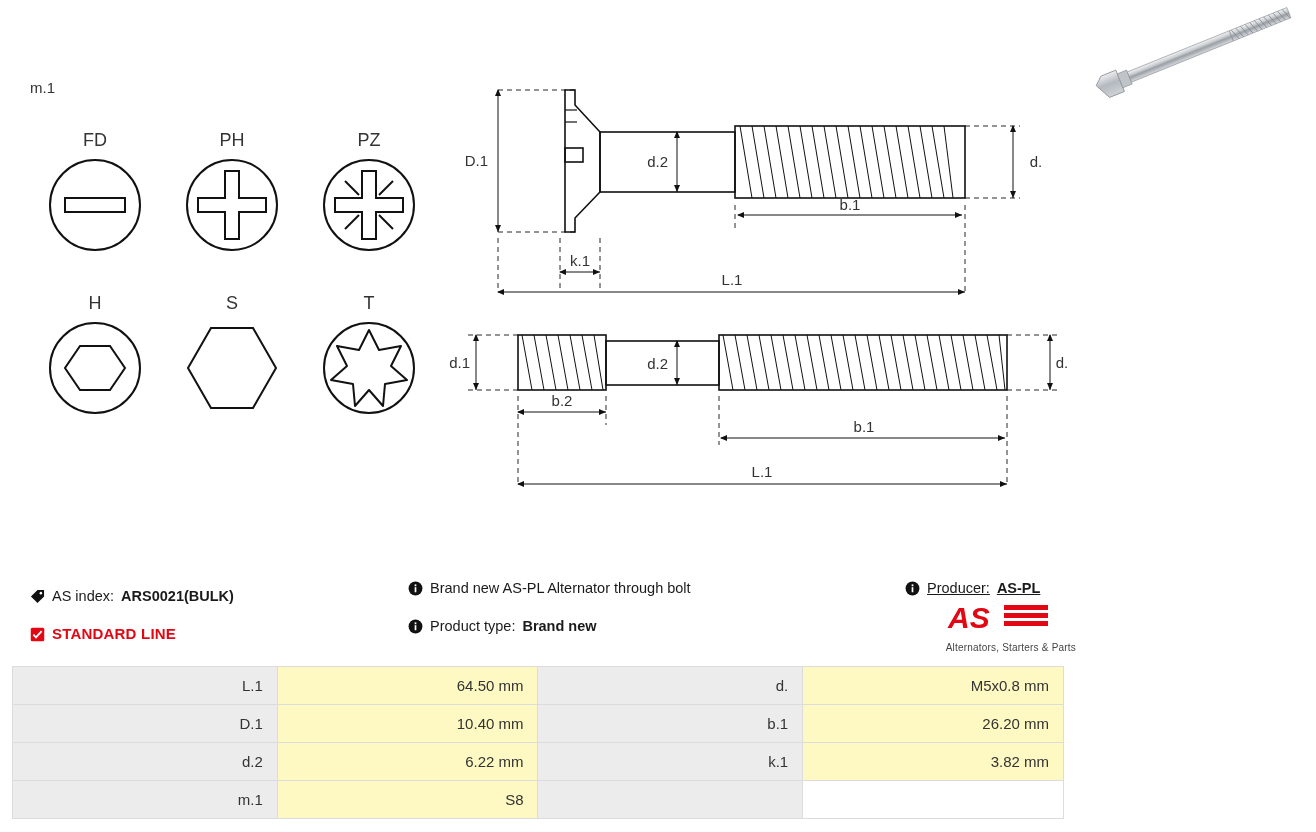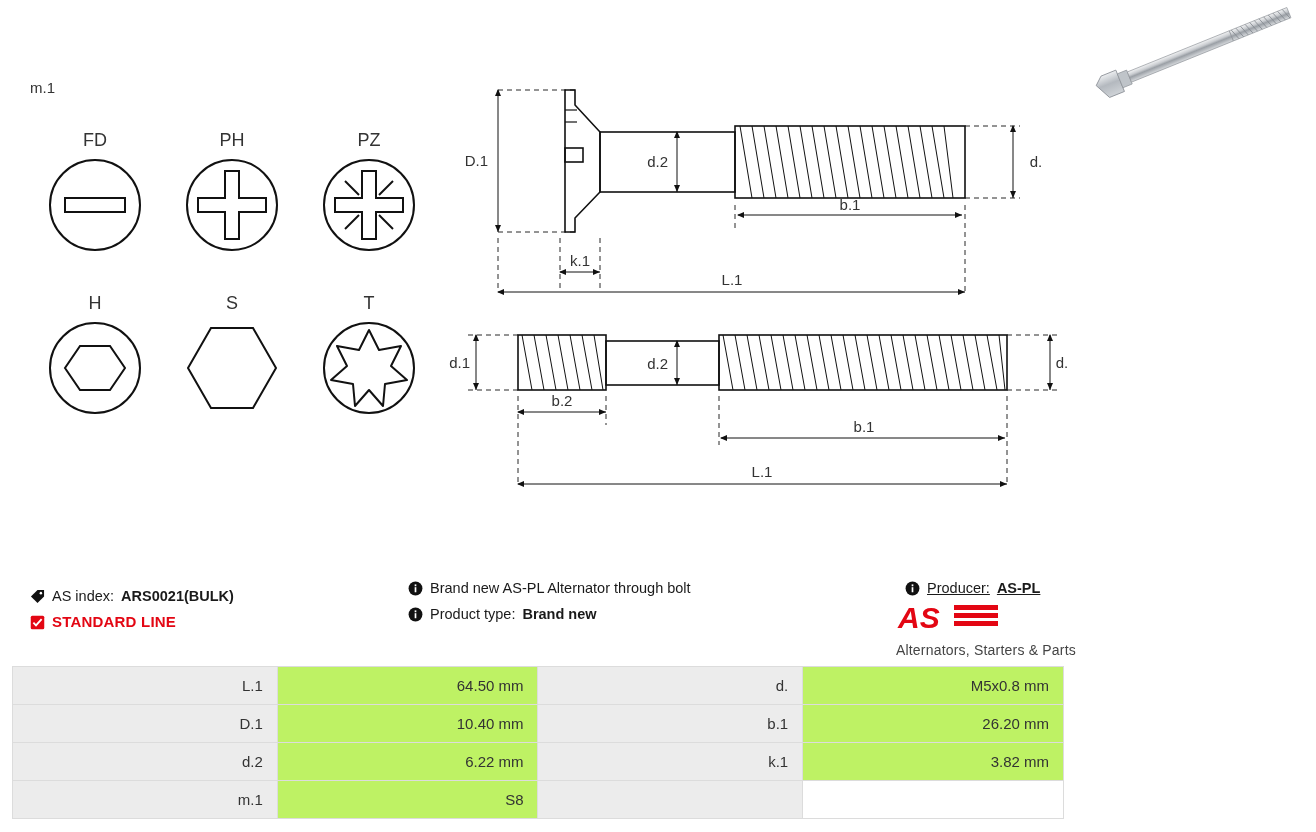--- a/index.html
+++ b/index.html
@@ -51,49 +51,49 @@
   
   .info {
     position: absolute;
     top: 568px;
     left: 0;
     width: 1316px;
     height: 96px;
   }
   .info-col { position: absolute; font-size: 14.5px; }
   .info-row { display: flex; align-items: center; gap: 7px; line-height: 20px; }
-  .info-row + .info-row { margin-top: 6px; }
+  .info-row + .info-row { margin-top: 18px; }
   .ico { display: inline-flex; width: 15px; height: 15px; align-items: center; justify-content: center; }
   .bold { font-weight: bold; }
   .standard-line { color: #e30613; font-weight: bold; font-size: 15px; letter-spacing: .2px; }
   .brand {
     position: absolute;
     right: 240px;
     top: 32px;
   }
-  .brand-sub { font-size: 14px; color: #444; margin-top: 2px; letter-spacing: .2px; }
+  .brand-sub { font-size: 10px; color: #444; margin-top: 2px; letter-spacing: .2px; }
 
   
   table.specs {
     position: absolute;
     top: 666px;
     left: 12px;
     width: 1052px;
     border-collapse: collapse;
     font-size: 15px;
   }
   table.specs td {
     border: 1px solid #dcdcdc;
     height: 38px;
     padding: 0 14px;
     text-align: right;
     color: #333;
   }
   td.key { background: #ececec; width: 265px; }
-  td.val { background: #bef264; width: 261px; }
+  td.val { background: #fef9c3; width: 261px; }
   td.empty { background: #ffffff; }
   td.key-empty { background: #ececec; }
 </style>
 </head>
 <body>
 
 <div class="diagram-area">
 
   <div class="label-m1">m.1</div>
 

